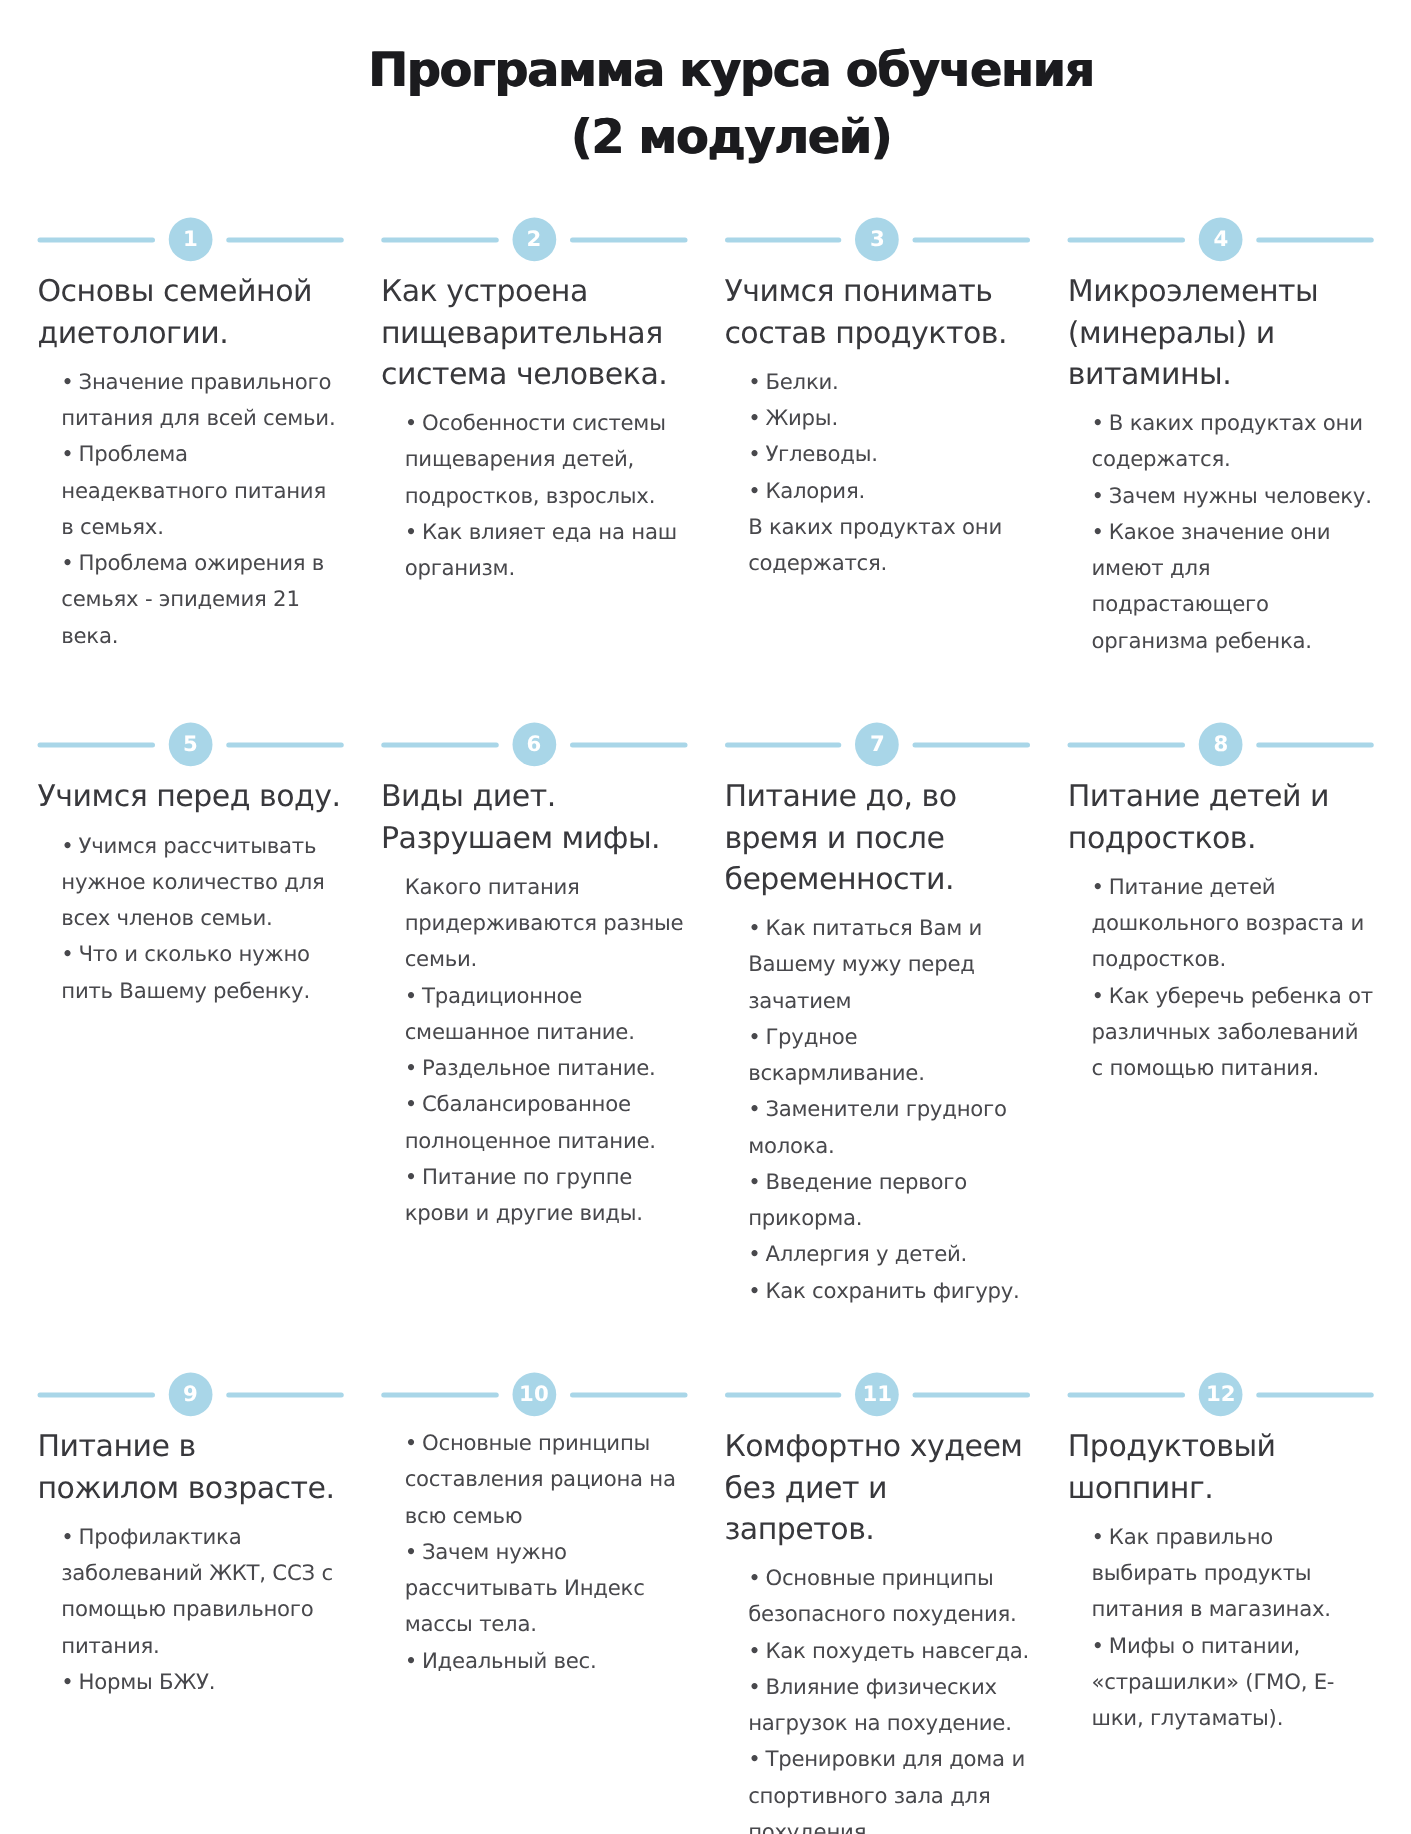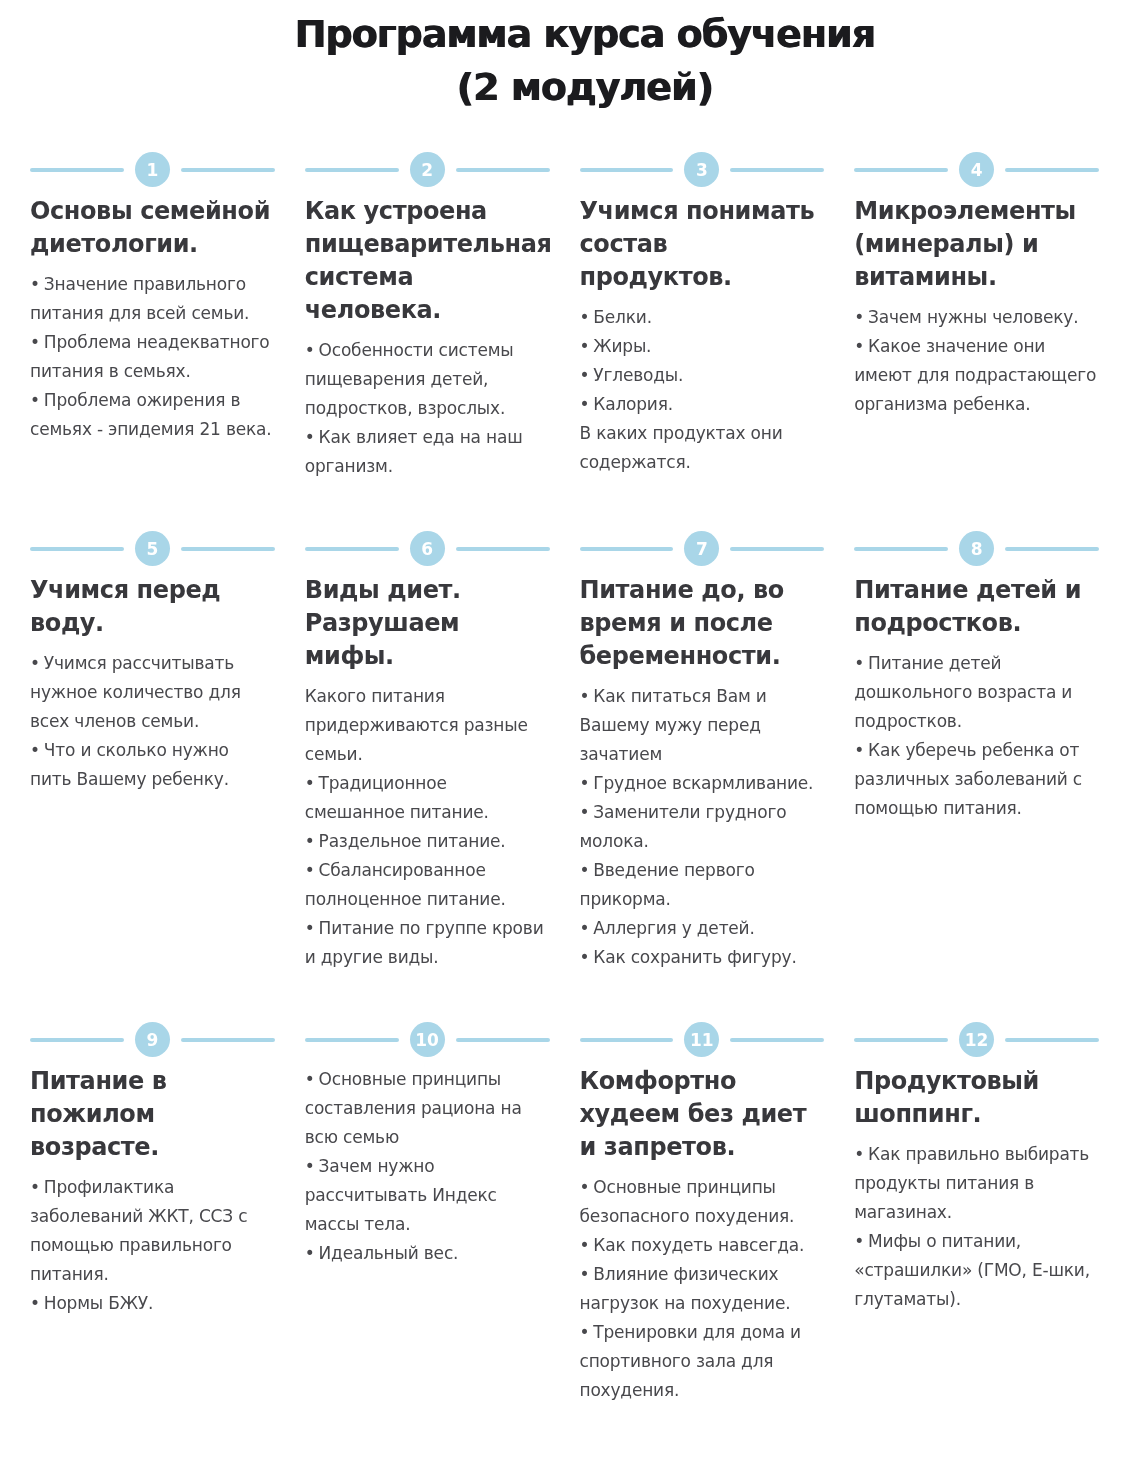--- a/index.html
+++ b/index.html
@@ -12,21 +12,21 @@
   * { box-sizing: border-box; margin: 0; padding: 0; }
   html, body { background: #ffffff; }
   body {
     width: 1129px;
     min-height: 1467px;
     margin: 0 auto;
     font-family: "DejaVu Sans", "Liberation Sans", sans-serif;
     -webkit-font-smoothing: antialiased;
   }
   .page-header {
-    padding-top: 8px;
+    padding-top: 30px;
     text-align: center;
     color: var(--header-color);
     margin-left: 40px;
   }
   .page-header .title-line {
     font-size: 38px;
     line-height: 53px;
     font-weight: 700;
     letter-spacing: -1px;
     text-shadow: 0.9px 0 0 currentColor; 
@@ -63,30 +63,31 @@
     font-weight: 700;
     display: flex;
     align-items: center;
     justify-content: center;
     flex: 0 0 auto;
   }
   .module-title {
     color: var(--title-color);
     font-size: 24px;
     line-height: 33px;
-    font-weight: 700;
+    font-weight: 400;
     letter-spacing: -0.4px;
     margin-bottom: 9px;
   }
   .topics { }
   .topic {
     color: var(--body-color);
     font-size: 17px;
     line-height: 29px;
     letter-spacing: -0.2px;
+    margin-left: 19px;
   }
   .topic .bullet {
     display: inline;
     margin-right: 4px;
   }
 </style>
 </head>
 <body>
 
 <div class="page">
@@ -151,20 +152,21 @@
   <section class="module-card">
     <div class="badge-row">
       <span class="badge-line"></span>
       <span class="number-circle">
         <span>4</span>
       </span>
       <span class="badge-line"></span>
     </div>
     <h3 class="module-title">Микроэлементы (минералы) и витамины.</h3>
     <div class="topics">
+          <div class="topic"><span class="bullet">•</span>В каких продуктах они содержатся.</div>
           <div class="topic"><span class="bullet">•</span>Зачем нужны человеку.</div>
           <div class="topic"><span class="bullet">•</span>Какое значение они имеют для подрастающего организма ребенка.</div>
         </div>
 
   </section>
 
   <section class="module-card">
     <div class="badge-row">
       <span class="badge-line"></span>
       <span class="number-circle">

